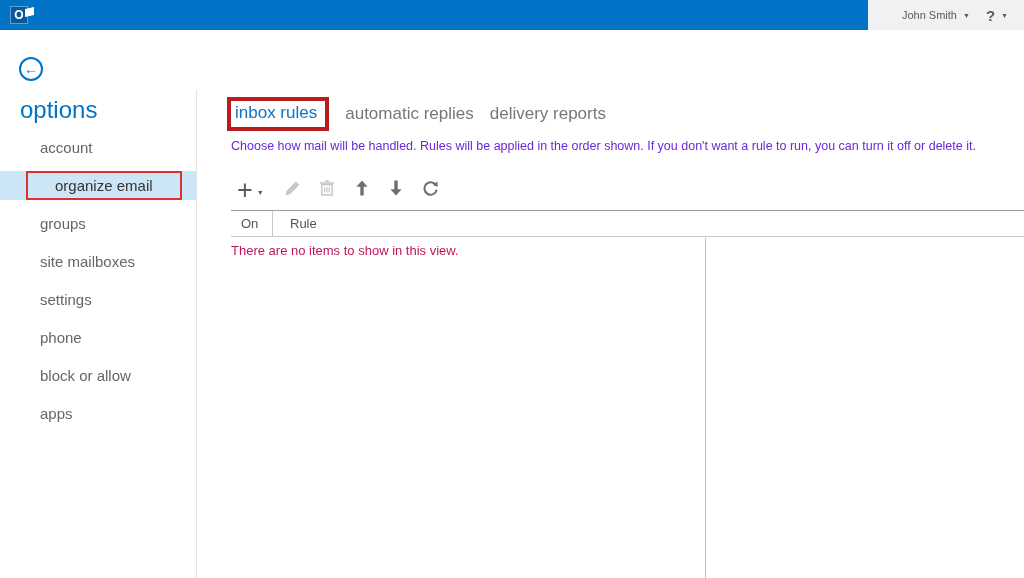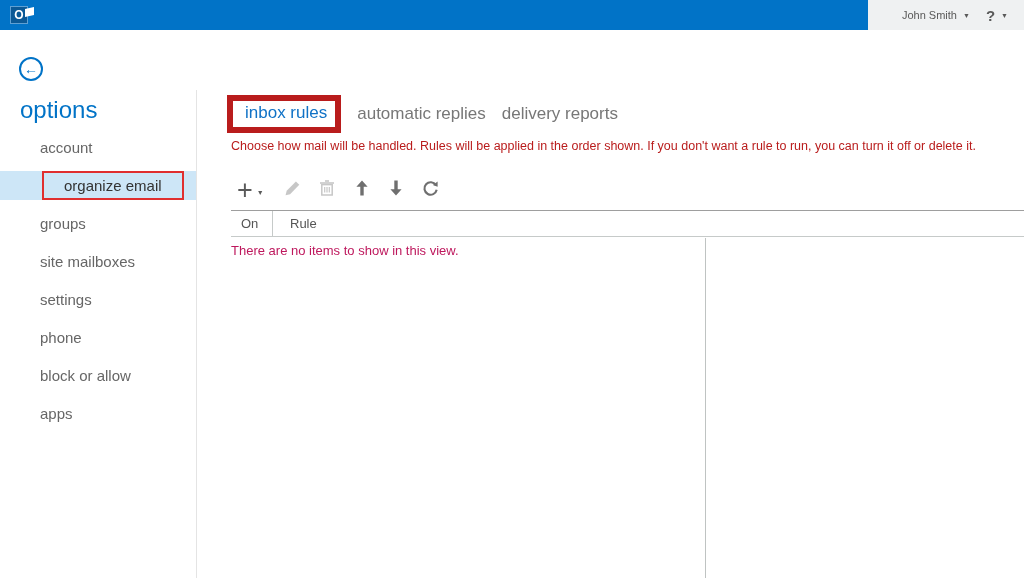--- a/index.html
+++ b/index.html
@@ -62,37 +62,37 @@
     font-size: 24px; color: #0173C7;
   }
   .sidebar-nav { position: absolute; left: 0; top: 133px; width: 196px; }
   .nav-item {
     height: 29px; margin-bottom: 9px; line-height: 29px;
     padding-left: 40px; font-size: 15px; color: #666666; cursor: pointer;
     white-space: nowrap;
   }
   .nav-item.active { background: #CDE6F7; color: #333333; padding-left: 0; }
   .nav-item.active .red-box {
-    display: inline-block; margin-left: 42px; border: 2px solid #E02F2F;
-    padding: 0 20px; line-height: 25px; height: 29px;
+    display: inline-block; margin-left: 26px; border: 2px solid #E02F2F;
+    padding: 0 27px; line-height: 25px; height: 29px;
   }
 
   
   .tabs {
     position: absolute; left: 227px; top: 99px; height: 30px;
     display: flex; align-items: center; gap: 16px;
   }
   .tab { font-size: 17px; color: #777777; cursor: pointer; white-space: nowrap; }
   .tab.active {
-    color: #1072C6; border: 6px solid #b91c1c; padding: 2px 8px 4px 12px;
+    color: #1072C6; border: 4px solid #b91c1c; padding: 2px 8px 4px 4px;
   }
 
   .description {
     position: absolute; left: 231px; top: 139px;
-    font-size: 12.5px; color: #b91c1c; white-space: nowrap;
+    font-size: 12.5px; color: #6d28d9; white-space: nowrap;
   }
 
   
   .toolbar {
     position: absolute; left: 237px; top: 176px; height: 28px;
     display: flex; align-items: center;
   }
   .tb-btn { display: flex; align-items: center; cursor: pointer; }
   .tb-btn.disabled { cursor: default; }
   .plus-glyph { font-size: 27px; color: #5a5a5a; line-height: 26px; font-weight: 400; }

